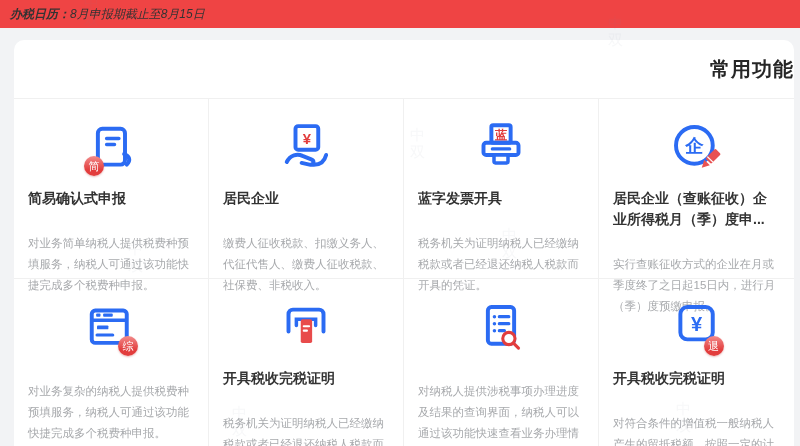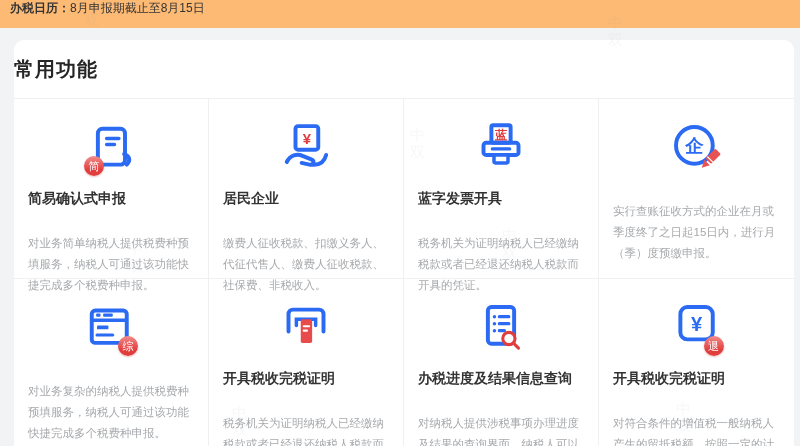--- a/index.html
+++ b/index.html
@@ -5,41 +5,43 @@
   * { box-sizing: border-box; margin: 0; padding: 0; }
   html, body { width: 800px; height: 446px; overflow: hidden; }
   body {
     font-family: "Liberation Sans", "DejaVu Sans", sans-serif;
     background: #f2f3f5;
     position: relative;
     color: #333;
   }
   .topbar {
     height: 28px;
-    background: #fdba74;
+    background: #ef4444;
     display: flex;
+    align-items: center;
     padding: 0 10px;
     font-size: 12px;
     color: #333;
     position: relative;
     z-index: 2;
+    font-style: italic;
   }
   .topbar .label { font-weight: bold; }
   .panel {
     position: absolute;
     left: 14px;
     right: 6px;
     top: 40px;
     height: 440px;
     background: #ffffff;
     border-radius: 10px;
     z-index: 1;
   }
   .panel-title {
-    text-align: left;
+    text-align: right;
     font-size: 20px;
     font-weight: bold;
     color: #262626;
     padding: 16px 0 15px 0;
     letter-spacing: 1px;
   }
   .grid {
     display: grid;
     grid-template-columns: repeat(4, 1fr);
     grid-template-rows: 180px 220px;
@@ -192,20 +194,21 @@
         <svg width="56" height="56" viewBox="0 0 64 64" fill="none">
           <circle cx="29" cy="29" r="21" stroke="#2b6bf3" stroke-width="4.5"></circle>
           <text class="cn-blue" x="29" y="37" font-size="21" text-anchor="middle">企</text>
           <g transform="translate(47,45) rotate(45)">
             <rect x="-4.5" y="-13" width="9" height="16" rx="1.5" fill="#e85252"></rect>
             <path d="M-4.5 5 L0 13.5 L4.5 5 Z" fill="#e85252"></path>
             <path d="M-4.5 0 h9" stroke="#ffffff" stroke-width="1.5"></path>
           </g>
         </svg>
       </div>
+      <div class="card-title">居民企业（查账征收）企业所得税月（季）度申...</div>
       <div class="card-desc">实行查账征收方式的企业在月或季度终了之日起15日内，进行月（季）度预缴申报。</div>
     </div>
 
     <div class="cell">
       <div class="icon-wrap">
         <svg width="56" height="56" viewBox="0 0 64 64" fill="none">
           <rect x="10" y="12" width="40" height="37" rx="4" stroke="#2b6bf3" stroke-width="4.5"></rect>
           <path d="M10 23 h40" stroke="#2b6bf3" stroke-width="4"></path>
           <rect x="15" y="15.5" width="5" height="3.5" rx="1" fill="#2b6bf3"></rect>
           <rect x="23" y="15.5" width="11" height="3.5" rx="1" fill="#2b6bf3"></rect>
@@ -235,21 +238,20 @@
         <svg width="56" height="56" viewBox="0 0 64 64" fill="none">
           <rect x="17" y="8" width="30" height="42" rx="4" stroke="#2b6bf3" stroke-width="4.5"></rect>
           <circle cx="24.5" cy="19" r="2" fill="#2b6bf3"></circle>
           <circle cx="24.5" cy="27" r="2" fill="#2b6bf3"></circle>
           <circle cx="24.5" cy="35" r="2" fill="#2b6bf3"></circle>
           <path d="M30 19 h11 M30 27 h11 M30 35 h6" stroke="#2b6bf3" stroke-width="3.5" stroke-linecap="round"></path>
           <circle cx="41" cy="44" r="7" stroke="#e23d3d" stroke-width="3.5" fill="#ffffff"></circle>
           <path d="M46.5 49.5 l5.5 5.5" stroke="#e23d3d" stroke-width="3.5" stroke-linecap="round"></path>
         </svg>
       </div>
-      <div class="card-title">办税进度及结果信息查询</div>
       <div class="card-desc">对纳税人提供涉税事项办理进度及结果的查询界面，纳税人可以通过该功能快速查看业务办理情况。</div>
     </div>
 
     <div class="cell">
       <div class="icon-wrap">
         <svg width="56" height="56" viewBox="0 0 64 64" fill="none">
           <rect x="13" y="8" width="37" height="37" rx="8" stroke="#2b6bf3" stroke-width="4.5"></rect>
           <text class="cn-blue" x="31.5" y="35" font-size="23" text-anchor="middle">¥</text>
         </svg>
         <div class="badge right-bottom">退</div>

